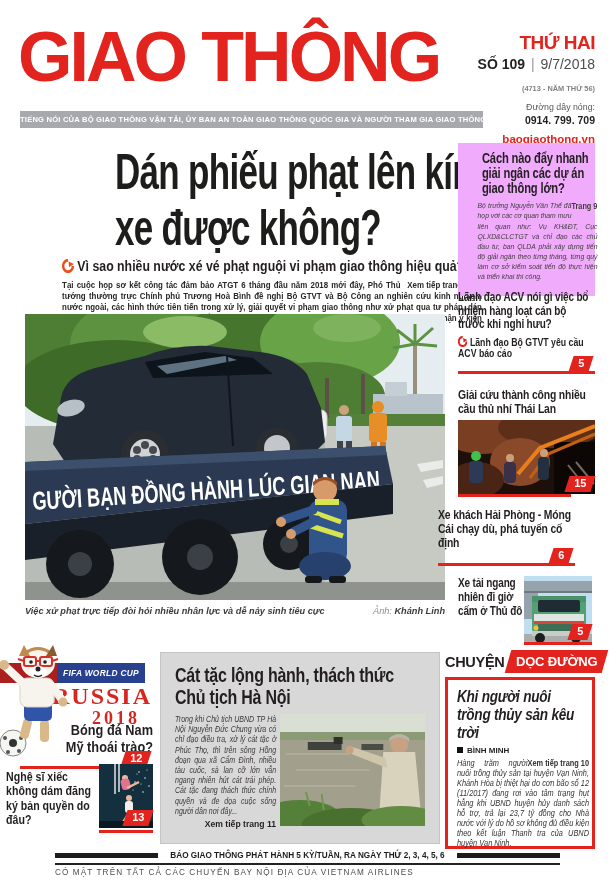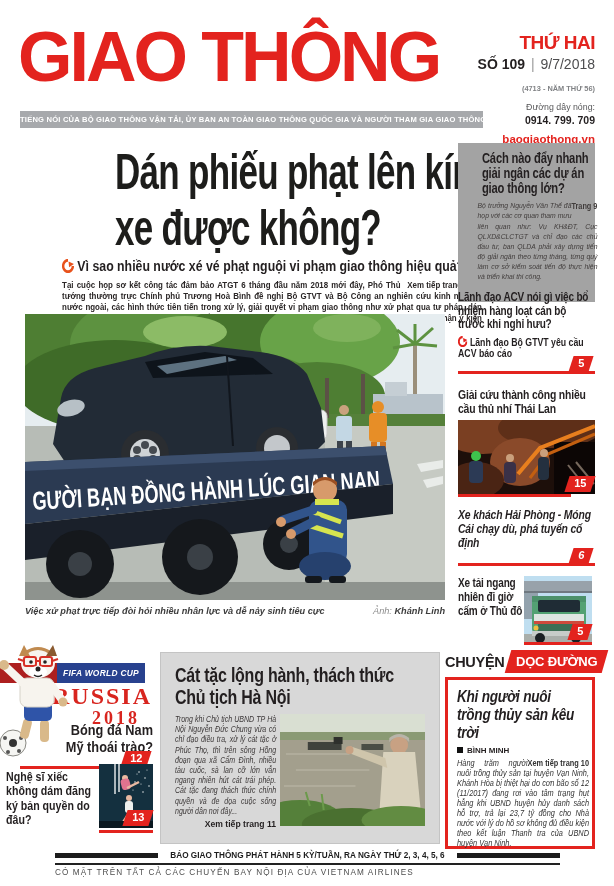--- a/index.html
+++ b/index.html
@@ -36,21 +36,21 @@
                font-weight:bold; line-height:1.18; text-align:justify; color:#2a2626; }
   .cont { float:right; font-weight:bold; font-size:9.3px; padding-left:8px; }
   .lead-photo { left:25px; top:314px; width:420px; height:286px; }
   .caption-row { left:25px; top:606px; width:420px; display:flex; justify-content:space-between;
                  font-style:italic; font-size:9.2px; color:#3c3c3c; }
   .caption-row .cap { font-weight:bold; }
   .caption-row .credit-label { color:#8d8d8d; font-weight:normal; }
   .caption-row .credit { font-weight:bold; }
 
   
-  .sb-featured { left:458px; top:143px; width:137px; background:#a3a3a3; padding:8px 9px 19px; }
+  .sb-featured { left:458px; top:143px; width:137px; background:#f0abfc; padding:8px 9px 13px; }
   .sb-featured-title { width:149px; transform:scaleX(0.80); font-size:14px; font-weight:bold;
                        line-height:1.08; letter-spacing:-0.2px; }
   .sb-featured-body { margin-top:5px; width:141px; transform:scaleX(0.85); font-size:8px;
                       font-style:italic; line-height:1.27; color:#403c3b; text-align:justify; }
   .sb-featured-body .pg { float:right; font-weight:bold; font-style:normal; font-size:8.6px; }
   .sb-item-title { width:171px; transform:scaleX(0.80); font-size:13px; font-weight:bold;
                    line-height:1.08; letter-spacing:-0.2px; transform-origin:0 0; }
   .sb-kicker { margin-top:4px; width:160px; transform:scaleX(0.85); transform-origin:0 0;
                font-size:10.3px; font-weight:bold; line-height:1.15; }
   .rule { position:relative; height:14px; }
@@ -307,21 +307,21 @@
         <circle cx="86" cy="33" r="4" fill="#caa07c"></circle>
         <rect x="80" y="37" width="11" height="23" rx="4" fill="#24303f"></rect>
         <line x1="110" y1="45" x2="130" y2="70" stroke="#77695d" stroke-width="2"></line>
         <line x1="118" y1="42" x2="136" y2="64" stroke="#77695d" stroke-width="2"></line>
       </svg>
       <div class="photo-tag"><span>15</span></div>
     </div>
     <div class="redbar"></div>
   </div>
 
-  <div class="abs" style="left:458px; top:508px; width:137px;font-style:italic;">
+  <div class="abs" style="left:438px; top:508px; width:137px;">
     <div class="sb-item-title">Xe khách Hải Phòng - Móng Cái chạy dù, phá tuyến cố định</div>
     <div class="rule" style="margin-top:2px;">
       <div class="bar"></div>
       <div class="ptag"><span>6</span></div>
     </div>
   </div>
 
   <div class="abs" style="left:458px; top:576px; width:137px; display:flex;">
     <div style="width:66px;">
       <div class="sb-item-title" style="width:82px; font-size:12.5px; line-height:1.12;">Xe tải ngang nhiên đi giờ cấm ở Thủ đô</div>

